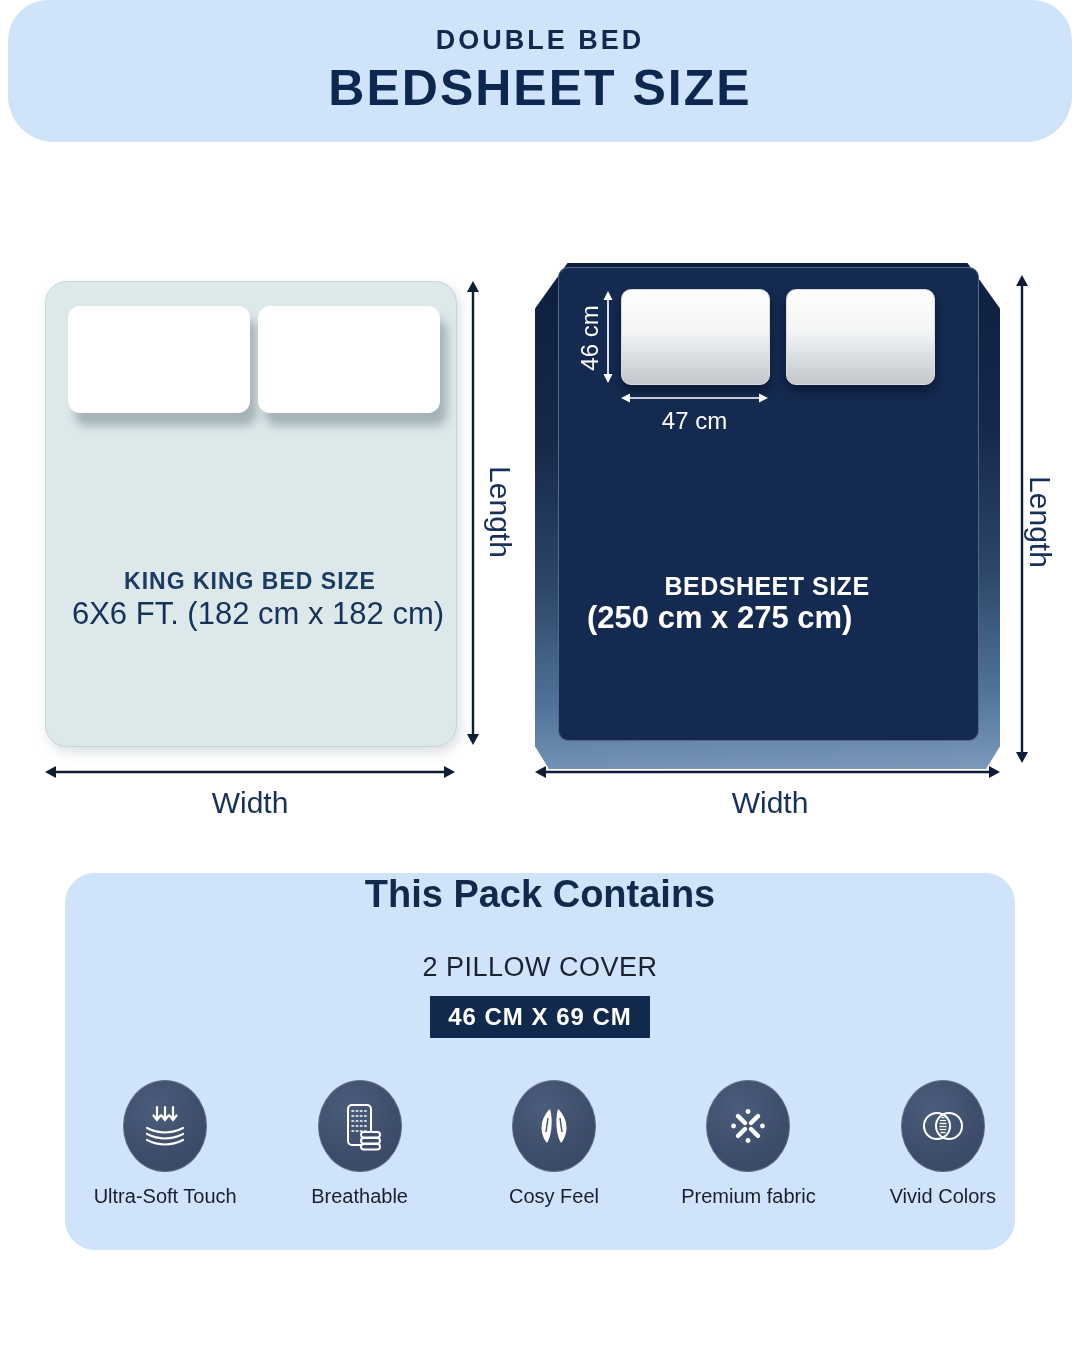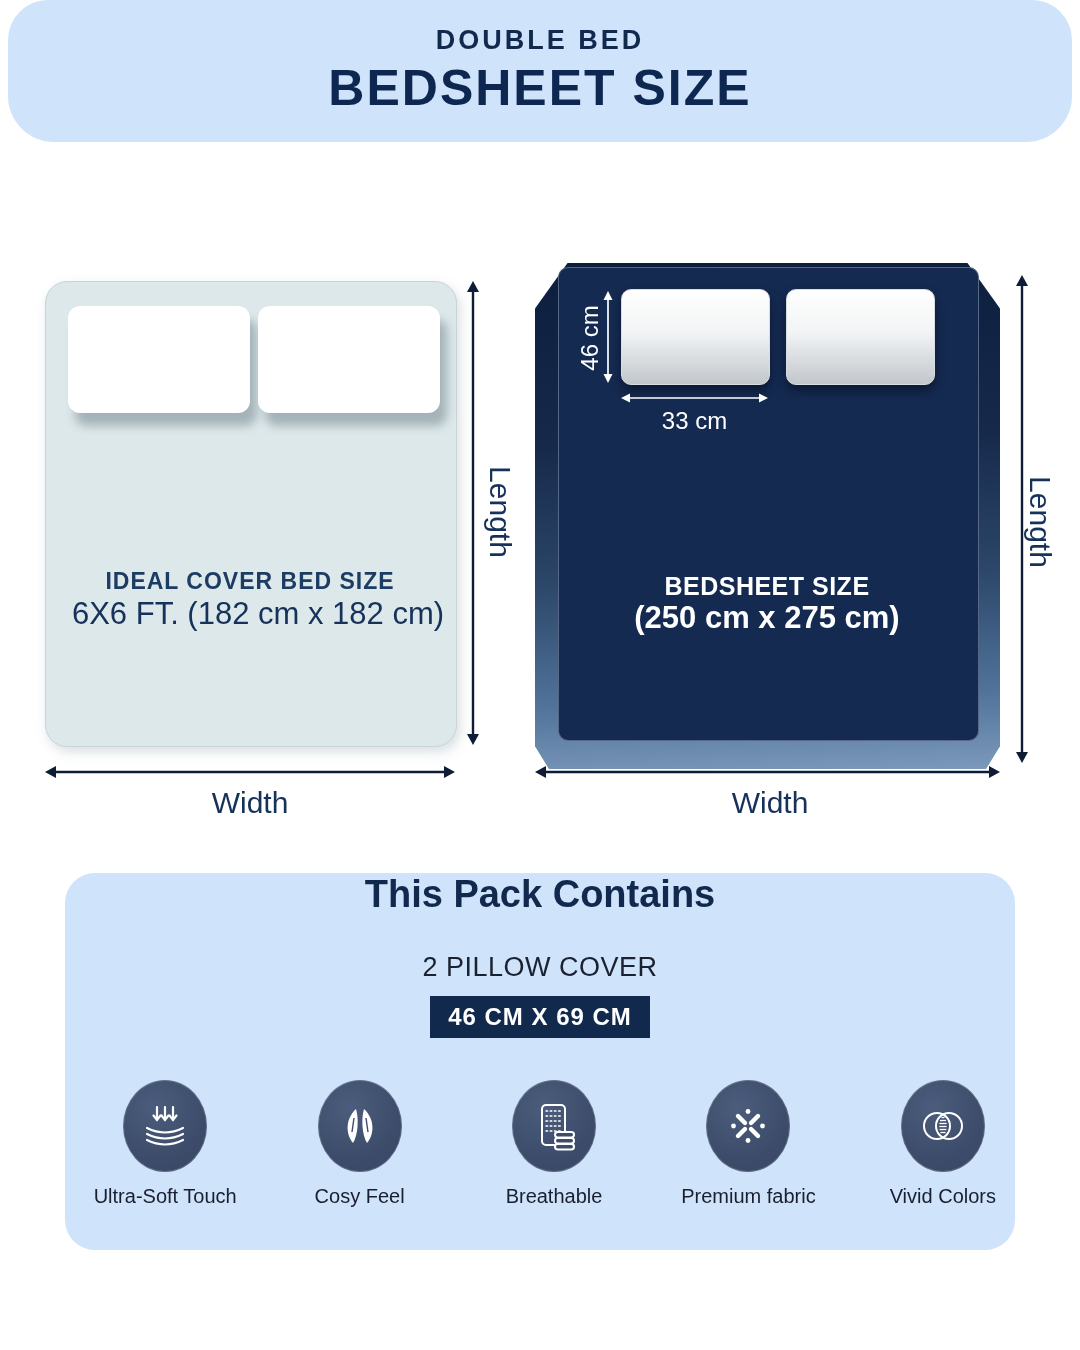--- a/index.html
+++ b/index.html
@@ -27,21 +27,21 @@
   .sheet-outer{position:absolute;left:535px;top:263px;width:465px;height:506px;
                clip-path:polygon(7% 0,93% 0,100% 9%,100% 95.5%,97% 100%,3% 100%,0 95.5%,0 9%);
                background:linear-gradient(178deg,#0d1e3d 0%,#16294b 35%,#2c4769 62%,#51739a 85%,#7b99bb 100%);}
   .sheet-inner{position:absolute;left:558px;top:267px;width:419px;height:472px;background:#152a51;
                border:1px solid rgba(190,205,225,0.38);border-radius:10px;}
   .pillow-gray{position:absolute;width:147px;height:94px;border-radius:10px;
                background:linear-gradient(180deg,#ffffff 0%,#f2f4f5 45%,#c2c7cc 100%);
                border:1px solid #d8dde1;box-shadow:0 6px 10px rgba(2,8,24,0.5);}
   .sheet-l1{position:absolute;left:607px;top:572px;width:320px;text-align:center;
             font-size:25px;font-weight:700;letter-spacing:0.5px;color:#ffffff;}
-  .sheet-l2{position:absolute;left:587px;top:600px;width:360px;text-align:center;
+  .sheet-l2{position:absolute;left:587px;top:600px;width:360px;
             font-size:31px;font-weight:600;color:#ffffff;}
 
   
   .dim{position:absolute;font-size:30px;color:#16325a;text-align:center;}
   .rot90{transform:rotate(90deg);transform-origin:center;white-space:nowrap;}
   .rotm90{transform:rotate(-90deg);transform-origin:center;white-space:nowrap;}
   .dim-white{position:absolute;font-size:24px;color:#ffffff;text-align:center;}
   svg.arrow{position:absolute;display:block;}
 
   
@@ -67,21 +67,21 @@
 <div class="page">
 
   <div class="banner">
     <div class="banner-sub">DOUBLE BED</div>
     <div class="banner-title">BEDSHEET SIZE</div>
   </div>
 
   <div class="bed-light"></div>
   <div class="pillow-white" style="left:68px;top:306px;"></div>
   <div class="pillow-white" style="left:258px;top:306px;"></div>
-  <div class="bed-light-l1">IDEAL COVER BED SIZE</div>
+  <div class="bed-light-l1">KING KING BED SIZE</div>
   <div class="bed-light-l2">6X6 FT. (182  cm x 182 cm)</div>
 
   <svg class="arrow" style="left:465px;top:281px;" width="16" height="464">
     <line x1="8" y1="9" x2="8" y2="455" stroke="#0e1c36" stroke-width="2.4"></line>
     <polygon points="8,0 14,11 2,11" fill="#0e1c36"></polygon>
     <polygon points="8,464 2,453 14,453" fill="#0e1c36"></polygon>
   </svg>
   <div class="dim rot90" style="left:440px;top:495px;width:120px;">Length</div>
 
   <svg class="arrow" style="left:45px;top:764px;" width="410" height="16">
@@ -101,21 +101,21 @@
     <polygon points="6,0 10.5,9 1.5,9" fill="#ffffff"></polygon>
     <polygon points="6,92 1.5,83 10.5,83" fill="#ffffff"></polygon>
   </svg>
   <div class="dim-white rotm90" style="left:550px;top:324px;width:80px;">46 cm</div>
 
   <svg class="arrow" style="left:621px;top:392px;" width="147" height="12">
     <line x1="7" y1="6" x2="140" y2="6" stroke="#ffffff" stroke-width="1.7"></line>
     <polygon points="0,6 9,1.5 9,10.5" fill="#ffffff"></polygon>
     <polygon points="147,6 138,1.5 138,10.5" fill="#ffffff"></polygon>
   </svg>
-  <div class="dim-white" style="left:631px;top:407px;width:127px;">33 cm</div>
+  <div class="dim-white" style="left:631px;top:407px;width:127px;">47 cm</div>
 
   <div class="sheet-l1">BEDSHEET SIZE</div>
   <div class="sheet-l2">(250 cm x 275 cm)</div>
 
   <svg class="arrow" style="left:1014px;top:275px;" width="16" height="488">
     <line x1="8" y1="9" x2="8" y2="479" stroke="#0e1c36" stroke-width="2.4"></line>
     <polygon points="8,0 14,11 2,11" fill="#0e1c36"></polygon>
     <polygon points="8,488 2,477 14,477" fill="#0e1c36"></polygon>
   </svg>
   <div class="dim rot90" style="left:980px;top:505px;width:120px;">Length</div>
@@ -151,45 +151,45 @@
             <path d="M10,30 Q28,39 46,30"></path>
             <path d="M10,36 Q28,45 46,36"></path>
             <path d="M10,42 Q28,51 46,42"></path>
           </svg>
         </div>
         <div class="feature-label">Ultra-Soft Touch</div>
       </div>
 
       <div class="feature">
         <div class="feature-circle">
-          <svg width="56" height="56" viewBox="0 0 56 56" fill="#ffffff" stroke="none">
-            <path d="M24,11 C15,19 12,34 21,45 C26,37 27,21 24,11 Z"></path>
-            <path d="M32,11 C41,19 44,34 35,45 C30,37 29,21 32,11 Z"></path>
-            <path d="M22,20 L20,34" stroke="#3c4c6a" stroke-width="1.4"></path>
-            <path d="M34,20 L36,34" stroke="#3c4c6a" stroke-width="1.4"></path>
-          </svg>
-        </div>
-        <div class="feature-label">Cosy Feel</div>
-      </div>
-
-      <div class="feature">
-        <div class="feature-circle">
           <svg width="56" height="56" viewBox="0 0 56 56" fill="none" stroke="#ffffff" stroke-width="2" stroke-linecap="round">
             <rect x="16" y="7" width="23" height="40" rx="4"></rect>
             <line x1="20" y1="13" x2="35" y2="13" stroke-width="1.5" stroke-dasharray="1.6 2.6"></line>
             <line x1="20" y1="18" x2="35" y2="18" stroke-width="1.5" stroke-dasharray="1.6 2.6"></line>
             <line x1="20" y1="23" x2="35" y2="23" stroke-width="1.5" stroke-dasharray="1.6 2.6"></line>
             <line x1="20" y1="28" x2="35" y2="28" stroke-width="1.5" stroke-dasharray="1.6 2.6"></line>
             <line x1="20" y1="33" x2="35" y2="33" stroke-width="1.5" stroke-dasharray="1.6 2.6"></line>
             <rect x="29" y="34" width="19" height="5.5" rx="2.7" fill="#3c4c6a"></rect>
             <rect x="29" y="40" width="19" height="5.5" rx="2.7" fill="#3c4c6a"></rect>
             <rect x="29" y="46" width="19" height="5.5" rx="2.7" fill="#3c4c6a"></rect>
           </svg>
         </div>
         <div class="feature-label">Breathable</div>
+      </div>
+
+      <div class="feature">
+        <div class="feature-circle">
+          <svg width="56" height="56" viewBox="0 0 56 56" fill="#ffffff" stroke="none">
+            <path d="M24,11 C15,19 12,34 21,45 C26,37 27,21 24,11 Z"></path>
+            <path d="M32,11 C41,19 44,34 35,45 C30,37 29,21 32,11 Z"></path>
+            <path d="M22,20 L20,34" stroke="#3c4c6a" stroke-width="1.4"></path>
+            <path d="M34,20 L36,34" stroke="#3c4c6a" stroke-width="1.4"></path>
+          </svg>
+        </div>
+        <div class="feature-label">Cosy Feel</div>
       </div>
 
       <div class="feature">
         <div class="feature-circle">
           <svg width="56" height="56" viewBox="0 0 56 56" fill="#ffffff" stroke="#ffffff" stroke-width="4.4" stroke-linecap="round">
             <line x1="18" y1="18" x2="25" y2="25"></line>
             <line x1="31" y1="31" x2="38" y2="38"></line>
             <line x1="18" y1="38" x2="25" y2="31"></line>
             <line x1="31" y1="25" x2="38" y2="18"></line>
             <circle cx="28" cy="13.5" r="2.4" stroke="none"></circle>

